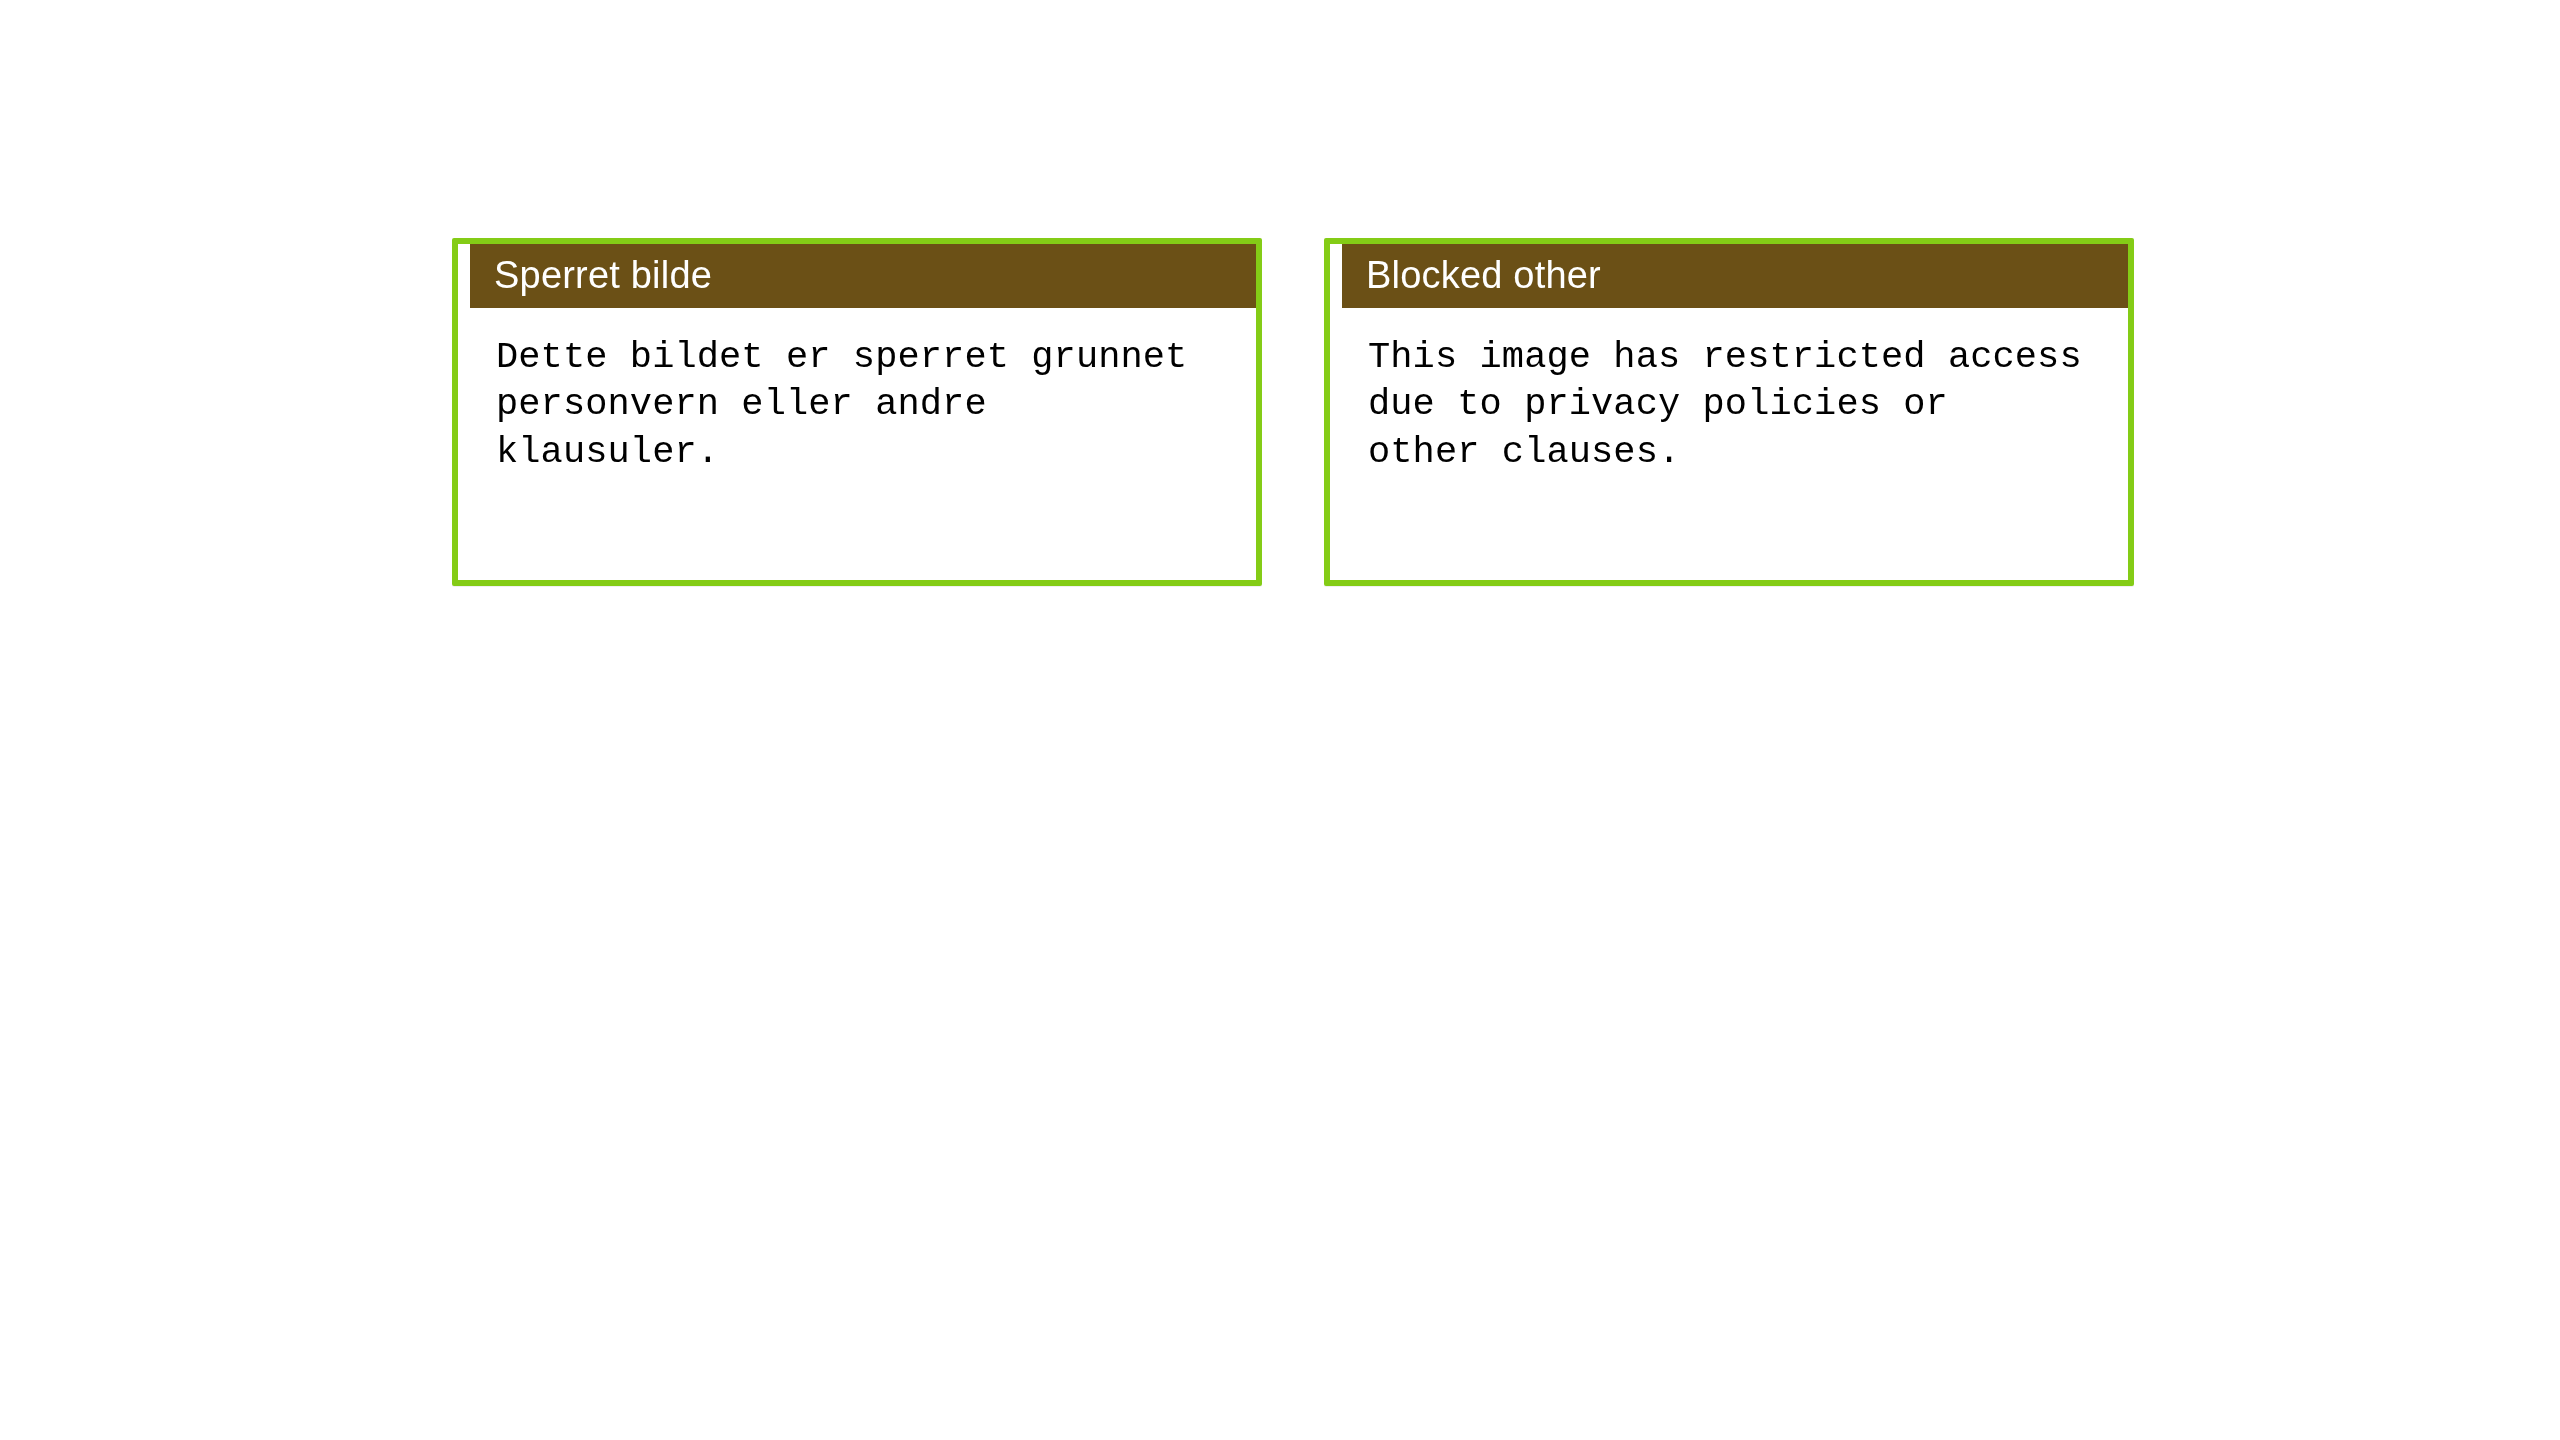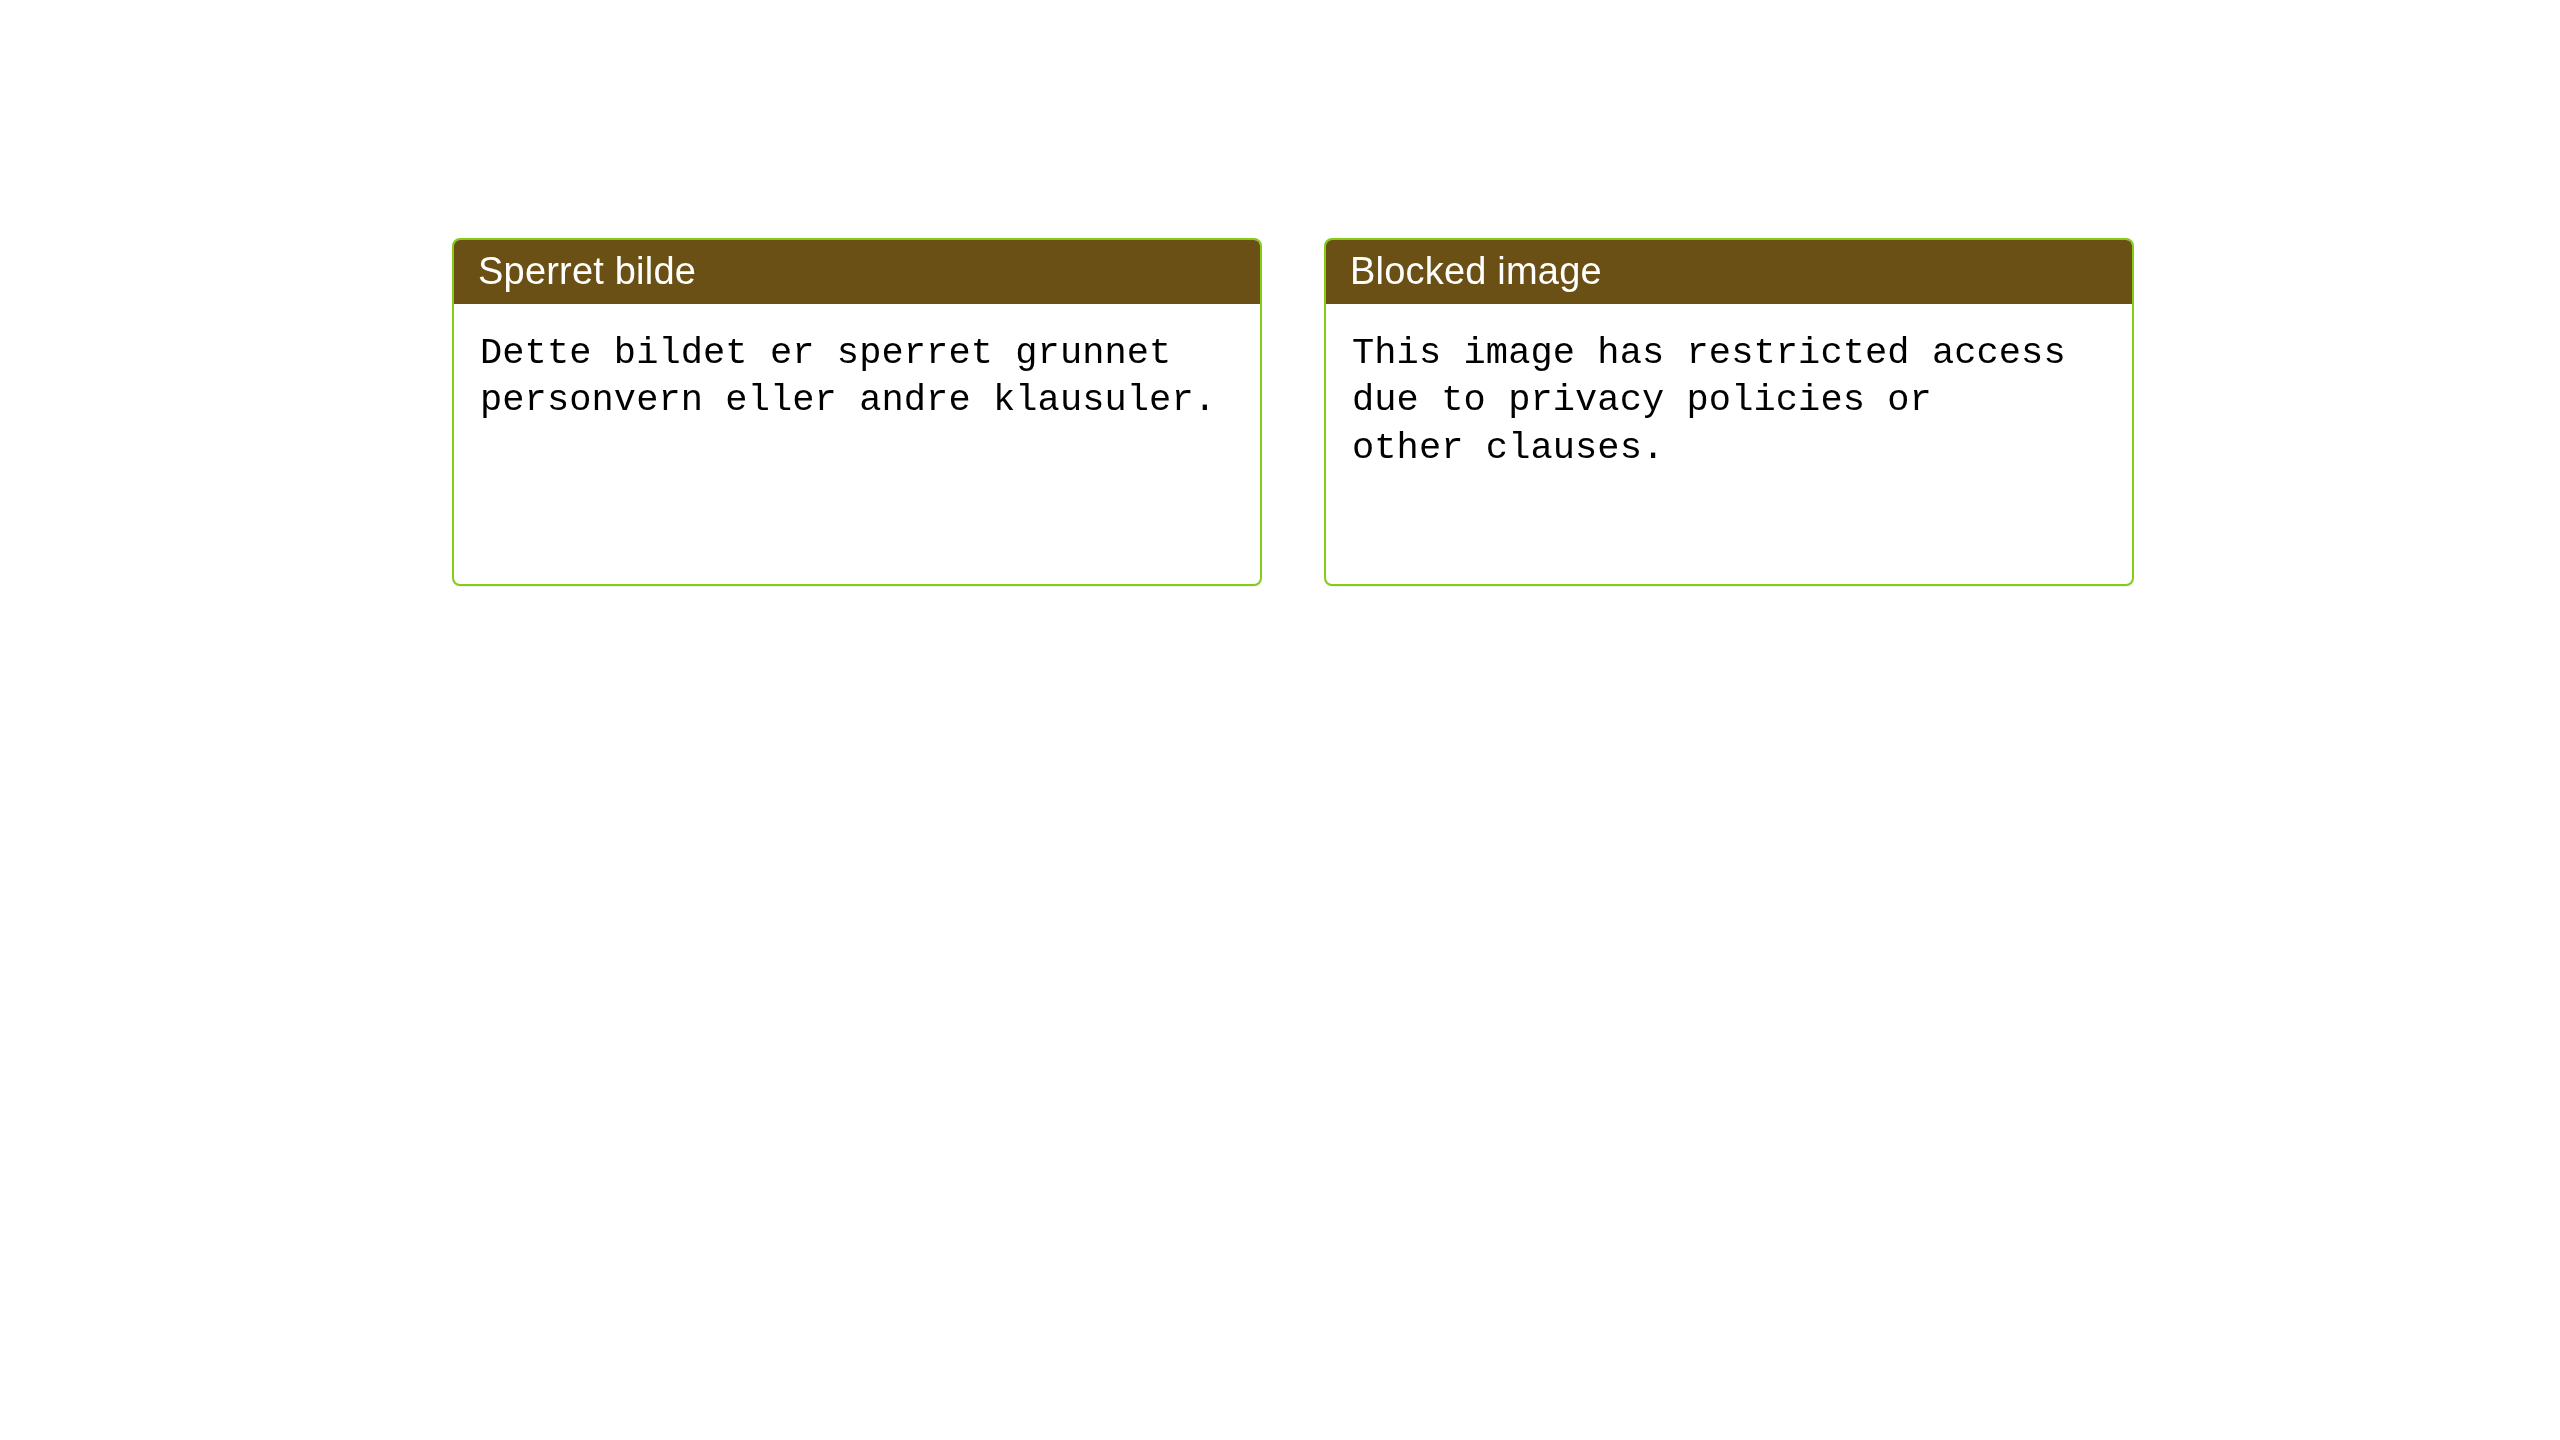--- a/index.html
+++ b/index.html
@@ -24,25 +24,26 @@
     left: 452px;
     top: 238px;
     display: flex;
     flex-direction: row;
     align-items: flex-start;
     gap: 62px;
   }
 
   .notice-card {
     background: #ffffff;
-    border: 2px solid #84cc16;
-    border-radius: 8px;
+    border: 6px solid #84cc16;
+    border-radius: 2px;
     box-sizing: border-box;
     overflow: hidden;
     box-shadow: 0 1px 0 rgba(0,0,0,0.06);
+    padding-left: 12px;
   }
 
   .notice-card.card-no {
     width: 810px;
     height: 348px;
   }
 
   .notice-card.card-en {
     width: 810px;
     height: 348px;
@@ -79,21 +80,21 @@
 
   <div class="cards">
 
     <div class="notice-card card-no">
       <div class="card-header">Sperret bilde</div>
       <div class="card-body">Dette bildet er sperret grunnet
 personvern eller andre klausuler.</div>
     </div>
 
     <div class="notice-card card-en">
-      <div class="card-header">Blocked image</div>
+      <div class="card-header">Blocked other</div>
       <div class="card-body">This image has restricted access
 due to privacy policies or
 other clauses.</div>
     </div>
 
   </div>
 
 </div>
 
 </body></html>

